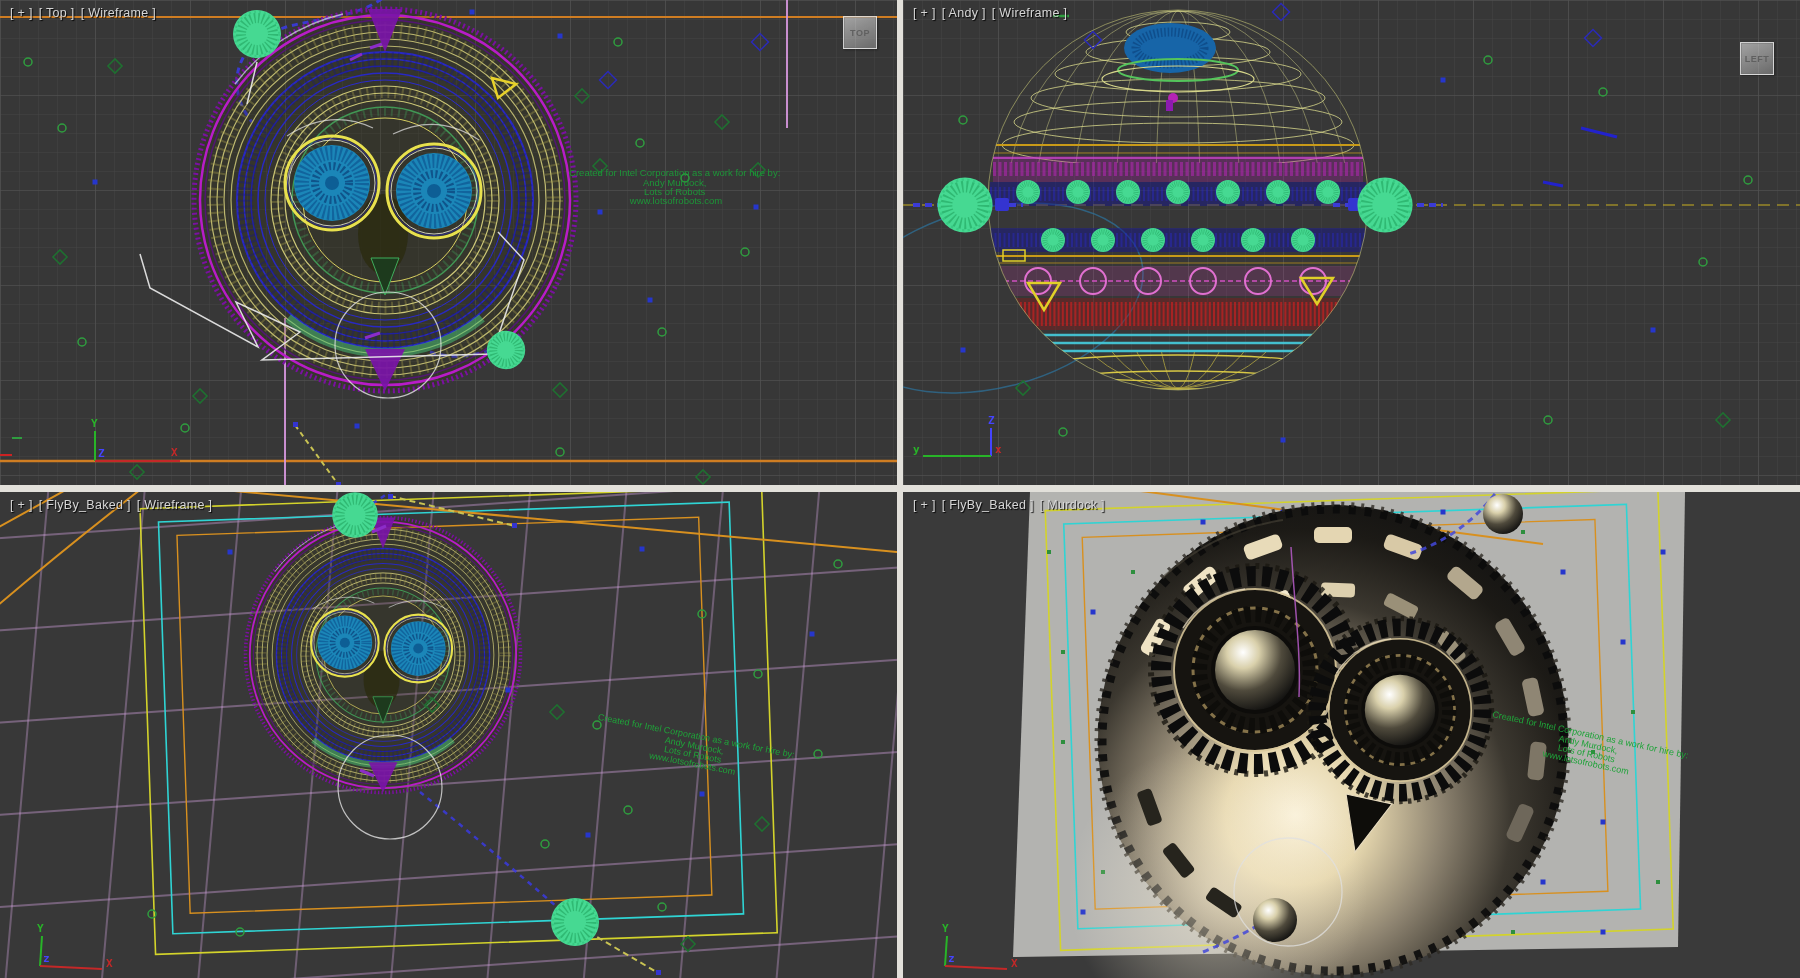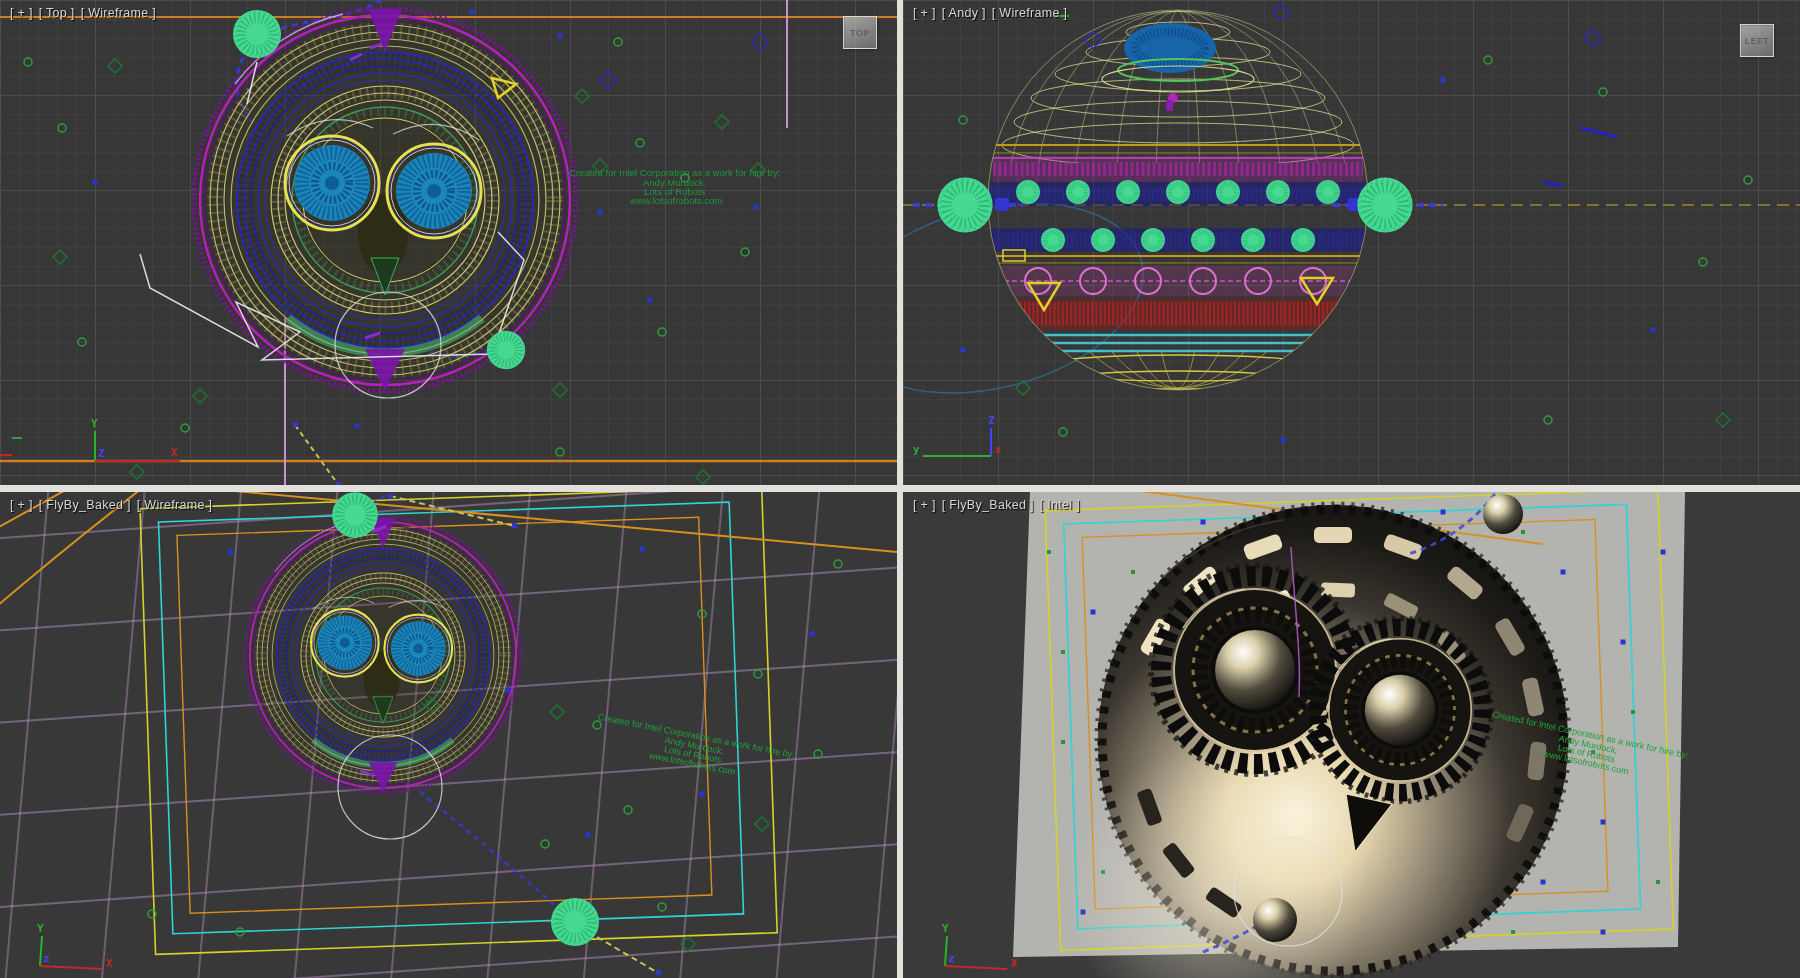--- a/index.html
+++ b/index.html
@@ -353,21 +353,21 @@
       <use href="#dotBlue" x="60" y="350"></use>
       <g>
           <use href="#triLeft" transform="translate(88,456)"></use>
         </g>
     </svg>
     <div class="vp-label">
       <span>[ + ]</span>
       <span>[ Andy ]</span>
       <span>[ Wireframe ]</span>
     </div>
-    <div class="viewcube" style="left:837px;top:24px;">LEFT</div>
+    <div class="viewcube" style="left:837px;top:42px;">LEFT</div>
   </div>
 
   <div class="viewport" style="left:0;top:492px;width:897px;height:486px;">
     <svg width="897" height="486">
       <rect width="897" height="486" fill="#383838"></rect>
       <rect width="897" height="486" fill="url(#pgridV)" opacity=".55"></rect>
       <rect width="897" height="486" fill="url(#pgridH)" opacity=".55"></rect>
       <g transform="rotate(-2 450 240)">
         <rect x="148" y="6" width="622" height="446" fill="none" stroke="#d3d32b" stroke-width="1.6"></rect>
         <rect x="166" y="20" width="571" height="412" fill="none" stroke="#2fd4d4" stroke-width="1.6"></rect>
@@ -514,21 +514,21 @@
           <tspan x="0" dy="9">www.lotsofrobots.com</tspan>
         </text>
       </g>
       <g>
           <use href="#triCam" transform="translate(42,474)"></use>
         </g>
     </svg>
     <div class="vp-label">
       <span>[ + ]</span>
       <span>[ FlyBy_Baked ]</span>
-      <span>[ Intel ]</span>
+      <span>[ Murdock ]</span>
     </div>
   </div>
 
   <div class="splitter" style="left:897px;top:0;width:6px;height:485px;"></div>
   <div class="splitter" style="left:0;top:485px;width:1800px;height:7px;"></div>
   <div class="splitter" style="left:897px;top:492px;width:6px;height:486px;"></div>
 
 </div>
 
 </body></html>

